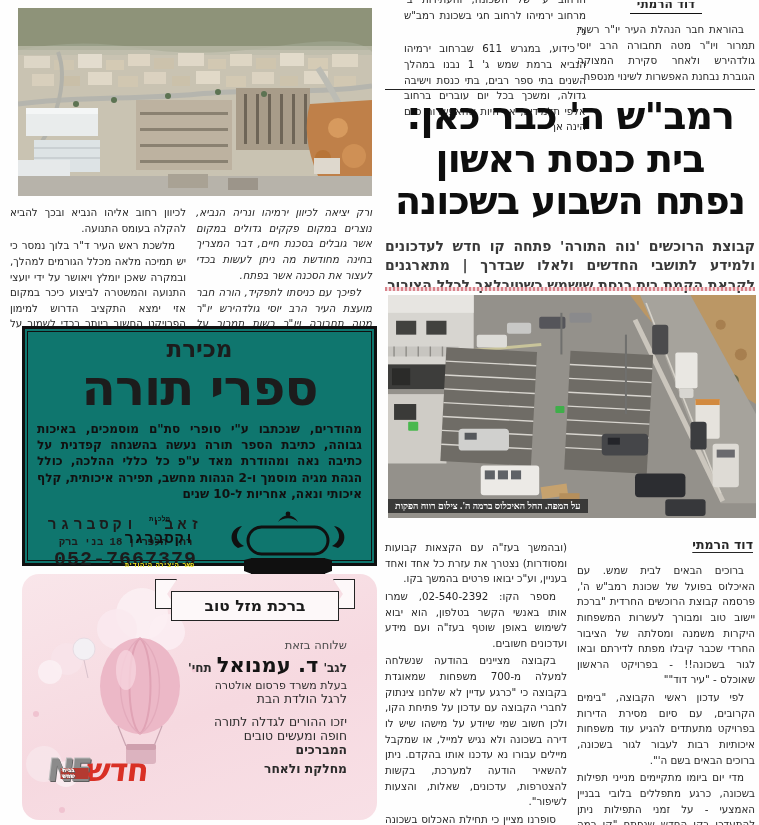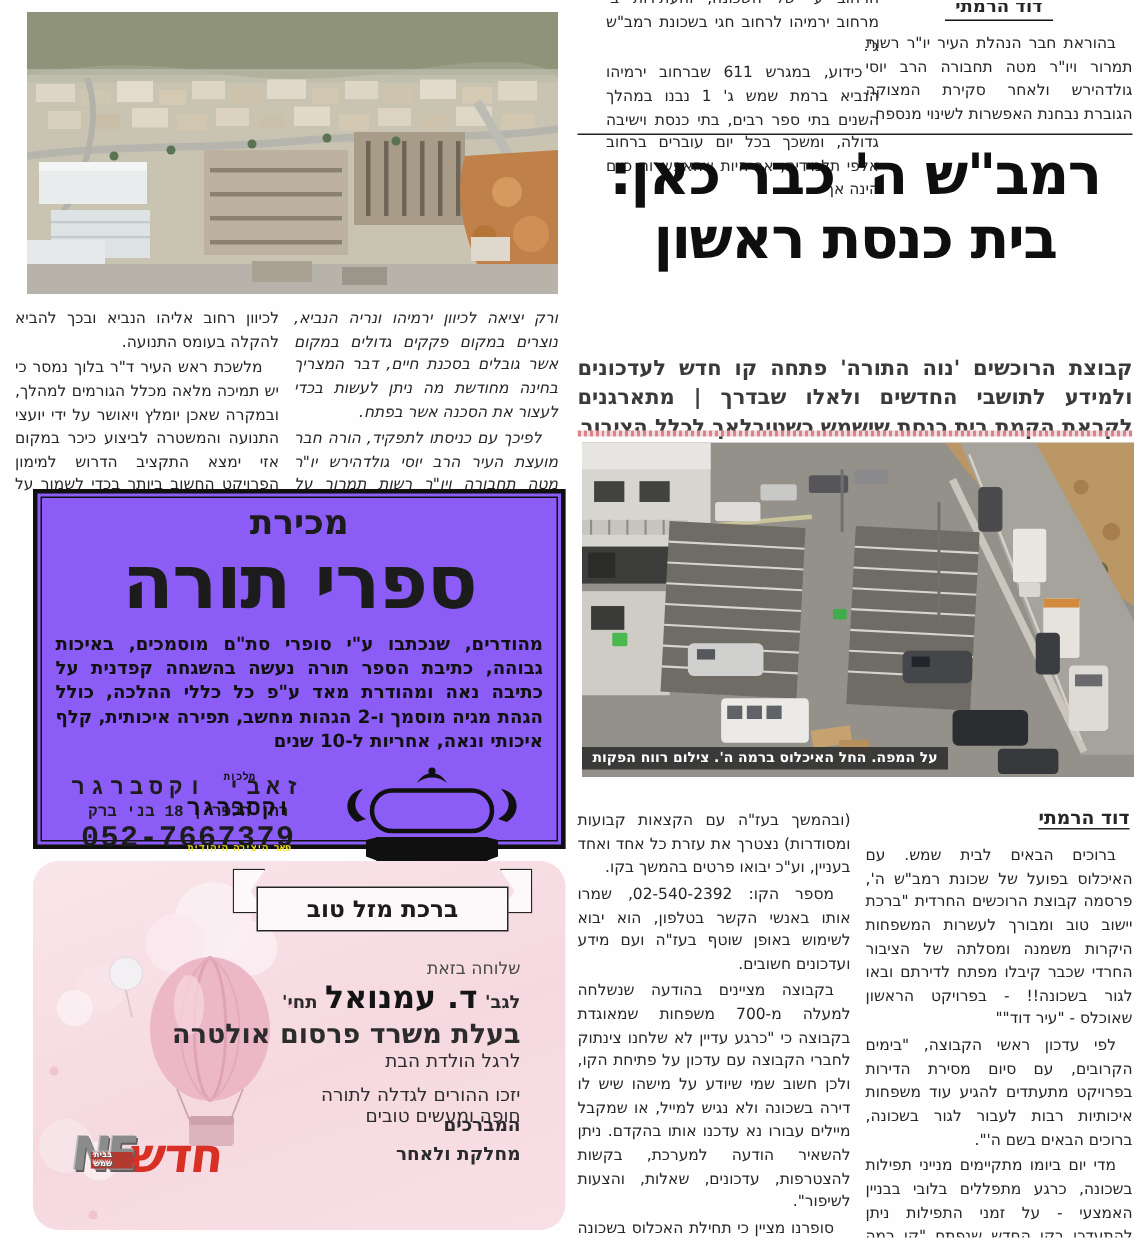--- a/index.html
+++ b/index.html
@@ -17,28 +17,28 @@
   .cutline span{display:block;transform:translateY(-8px);}
   .byline-cut{height:11px;overflow:hidden;border-bottom:1.6px solid #111;margin:0 auto 8px auto;width:72px;text-align:center;}
   .byline-cut span{display:block;font-weight:700;font-size:12px;transform:translateY(-7px);}
   .byline{font-weight:700;font-size:12.5px;text-decoration:underline;text-underline-offset:3px;margin:0 2px 9px 0;display:inline-block;}
   
   .headline{font-size:38px;font-weight:800;line-height:1.12;letter-spacing:-1px;color:#0e0e0e;text-align:center;}
   .subhead{font-size:14px;font-weight:700;color:#3a3a3a;line-height:1.38;text-align:justify;}
   .dotted-rule{height:4px;background-image:repeating-linear-gradient(90deg,#d9838b 0 2px,#f4dadd 2px 4px);}
   .topline{height:1px;background:#222;}
   
-  .photo{overflow:hidden;background:#b9b4a8;}
+  .photo{overflow:hidden;background:#b9b4a8;font-family:Liberation Serif, serif;}
   .photo svg{display:block;width:100%;height:100%;}
   .caption-strip{
     position:absolute;left:0;bottom:5px;background:rgba(45,45,45,.88);
     color:#fff;font-size:9.3px;font-weight:700;padding:2px 7px;white-space:nowrap;
   }
   
-  .torah-ad{background:#8b5cf6;border:3px solid #101010;box-sizing:border-box;}
+  .torah-ad{background:#0f766e;border:3px solid #101010;box-sizing:border-box;}
   .torah-inner{position:absolute;inset:2px;border:1px solid #101010;padding:6px 9px 4px 9px;box-sizing:border-box;text-align:center;}
   .torah-small{font-size:23px;font-weight:900;line-height:1;}
   .torah-big{font-size:50px;font-weight:900;line-height:1.02;letter-spacing:-1px;margin-top:2px;}
   .torah-body{font-size:12.1px;font-weight:700;line-height:1.34;text-align:justify;margin-top:7px;color:#111;}
   .torah-bottom{display:flex;flex-direction:row;justify-content:center;align-items:center;gap:20px;margin-top:6px;font-family:Liberation Mono, monospace;}
   .torah-info{text-align:center;}
   .torah-name{font-size:15px;font-weight:900;letter-spacing:4px;}
   .torah-addr{font-size:10.6px;font-weight:700;margin-top:2px;}
   .torah-phone{font-size:20px;font-weight:900;letter-spacing:1px;direction:ltr;}
   .crest{position:relative;width:128px;height:72px;}
@@ -54,21 +54,21 @@
     font-size:15.5px;font-weight:800;color:#1b1b1b;box-sizing:border-box;
   }
   .ribbon-tail{position:absolute;top:5px;width:22px;height:30px;background:#fdf8f9;border:1.7px solid #242424;box-sizing:border-box;}
   .tail-r{right:22px;clip-path:polygon(0 0,100% 0,100% 100%,0 100%,45% 50%);}
   .tail-l{right:200px;clip-path:polygon(0 0,100% 0,55% 50%,100% 100%,0 100%);}
   .mazal-text{position:absolute;top:64px;right:30px;text-align:right;color:#2c2c2c;}
   .mz-s{font-size:11.5px;color:#4a4a4a;}
   .mz-nameline{margin:1px 0 2px 0;}
   .mz-pre{font-size:12px;font-weight:600;}
   .mz-name{font-size:21px;font-weight:900;color:#141414;margin-top:48px;}
-  .mz-b{font-size:18px;font-weight:700;}
+  .mz-b{font-size:11px;font-weight:400;}
   .mz-r{font-size:12.3px;font-weight:500;}
   .mz-gap{height:9px;}
   .mazal-sign{position:absolute;bottom:42px;right:30px;text-align:right;font-size:12.3px;font-weight:800;color:#2b2b2b;line-height:1.5;}
   .news-logo{position:absolute;left:26px;bottom:34px;direction:ltr;display:flex;align-items:center;transform:skewX(-7deg);}
   .news-ne{font-size:31px;font-weight:900;color:#8b8b8b;letter-spacing:-3px;line-height:1;
     text-shadow:1px 1px 0 #5e5e5e,-1px -1px 0 #bdbdbd;position:relative;}
   .news-sm{position:absolute;top:13px;left:13px;font-size:5.5px;font-weight:700;color:#fff;background:#b33a31;padding:0 2px;letter-spacing:0;transform:skewX(7deg);}
   .news-heb{font-size:32px;font-weight:900;color:#d93025;line-height:1;margin-left:-3px;letter-spacing:-1px;}
 </style>
 </head>
@@ -248,20 +248,21 @@
       <span>הרחוב ע' של השכונה, והעתידות ב' וב-אלו שבאזור</span>
     </div>
   <p>מרחוב ירמיהו לרחוב חגי בשכונת רמב"ש ג'.</p>
   <p class="ind">כידוע, במגרש 611 שברחוב ירמיהו הנביא ברמת שמש ג' 1 נבנו במהלך השנים בתי ספר רבים, בתי כנסת וישיבה גדולה, ומשכך בכל יום עוברים ברחוב אלפי תלמידים, אך היות שהאפשרות כיום הינה אך</p>
 </div>
 <div class="abs topline" style="left:385px;top:89px;width:370px;"></div>
 
 <div class="abs headline" style="left:383px;top:95px;width:374px;">
   <div>רמב"ש ה' כבר כאן:</div>
   <div>בית כנסת ראשון</div>
+  <div>נפתח השבוע בשכונה</div>
 </div>
 <div class="abs subhead" style="left:385px;top:237px;width:370px;">קבוצת הרוכשים 'נוה התורה' פתחה קו חדש לעדכונים ולמידע לתושבי החדשים ולאלו שבדרך | מתארגנים לקראת הקמת בית כנסת שישמש כשטיבלאך לכלל הציבור</div>
 <div class="abs dotted-rule" style="left:385px;top:287px;width:370px;"></div>
 
 <div class="abs photo" style="left:388px;top:295px;width:368px;height:223px;">
   <svg viewBox="0 0 365 225" preserveAspectRatio="none">
     <rect width="365" height="225" fill="#94918b"></rect>
     <path d="M240 0 L365 0 L365 110 L300 70 L255 20 Z" fill="#bb9765"></path>
     <circle cx="330" cy="30" r="5" fill="#a77f4f"></circle>
       <circle cx="350" cy="60" r="6" fill="#a77f4f"></circle>

